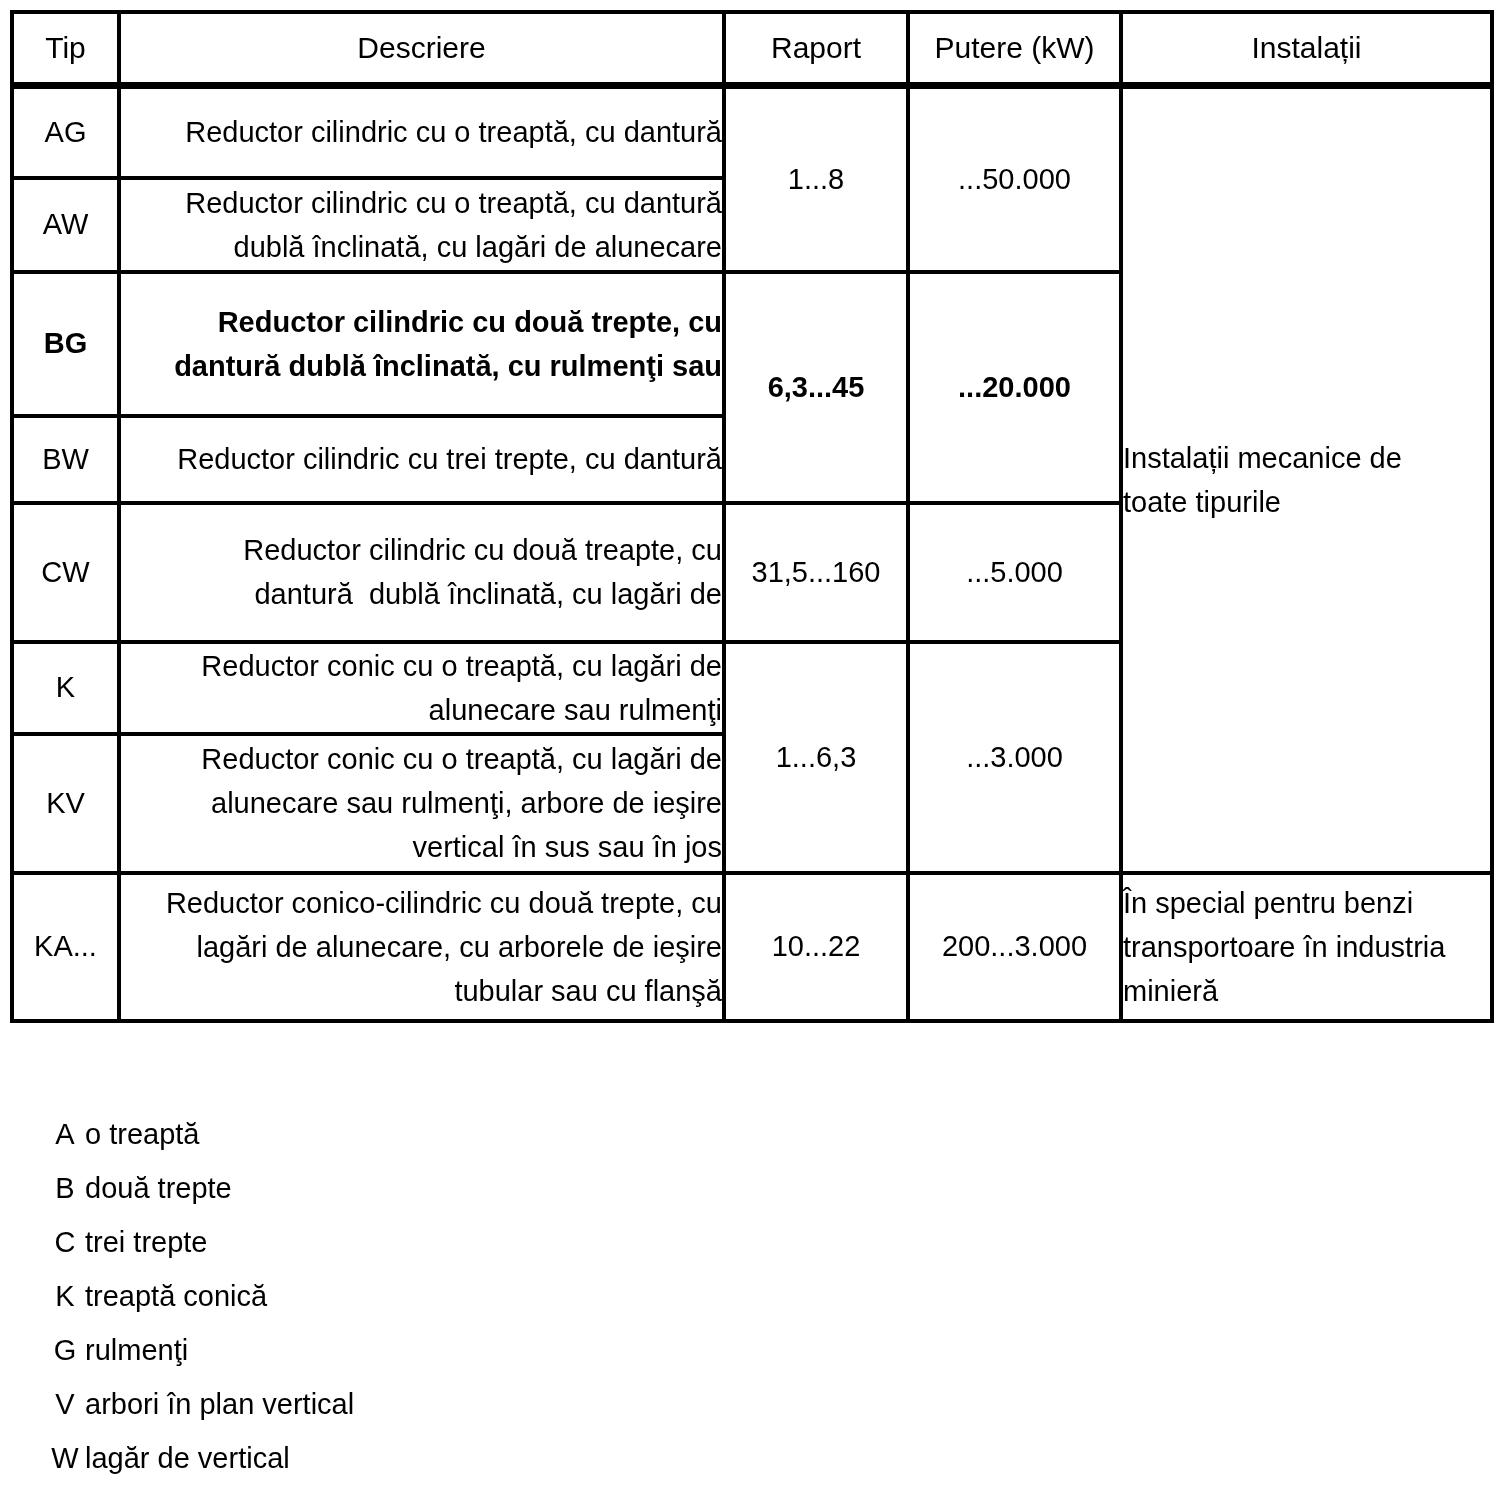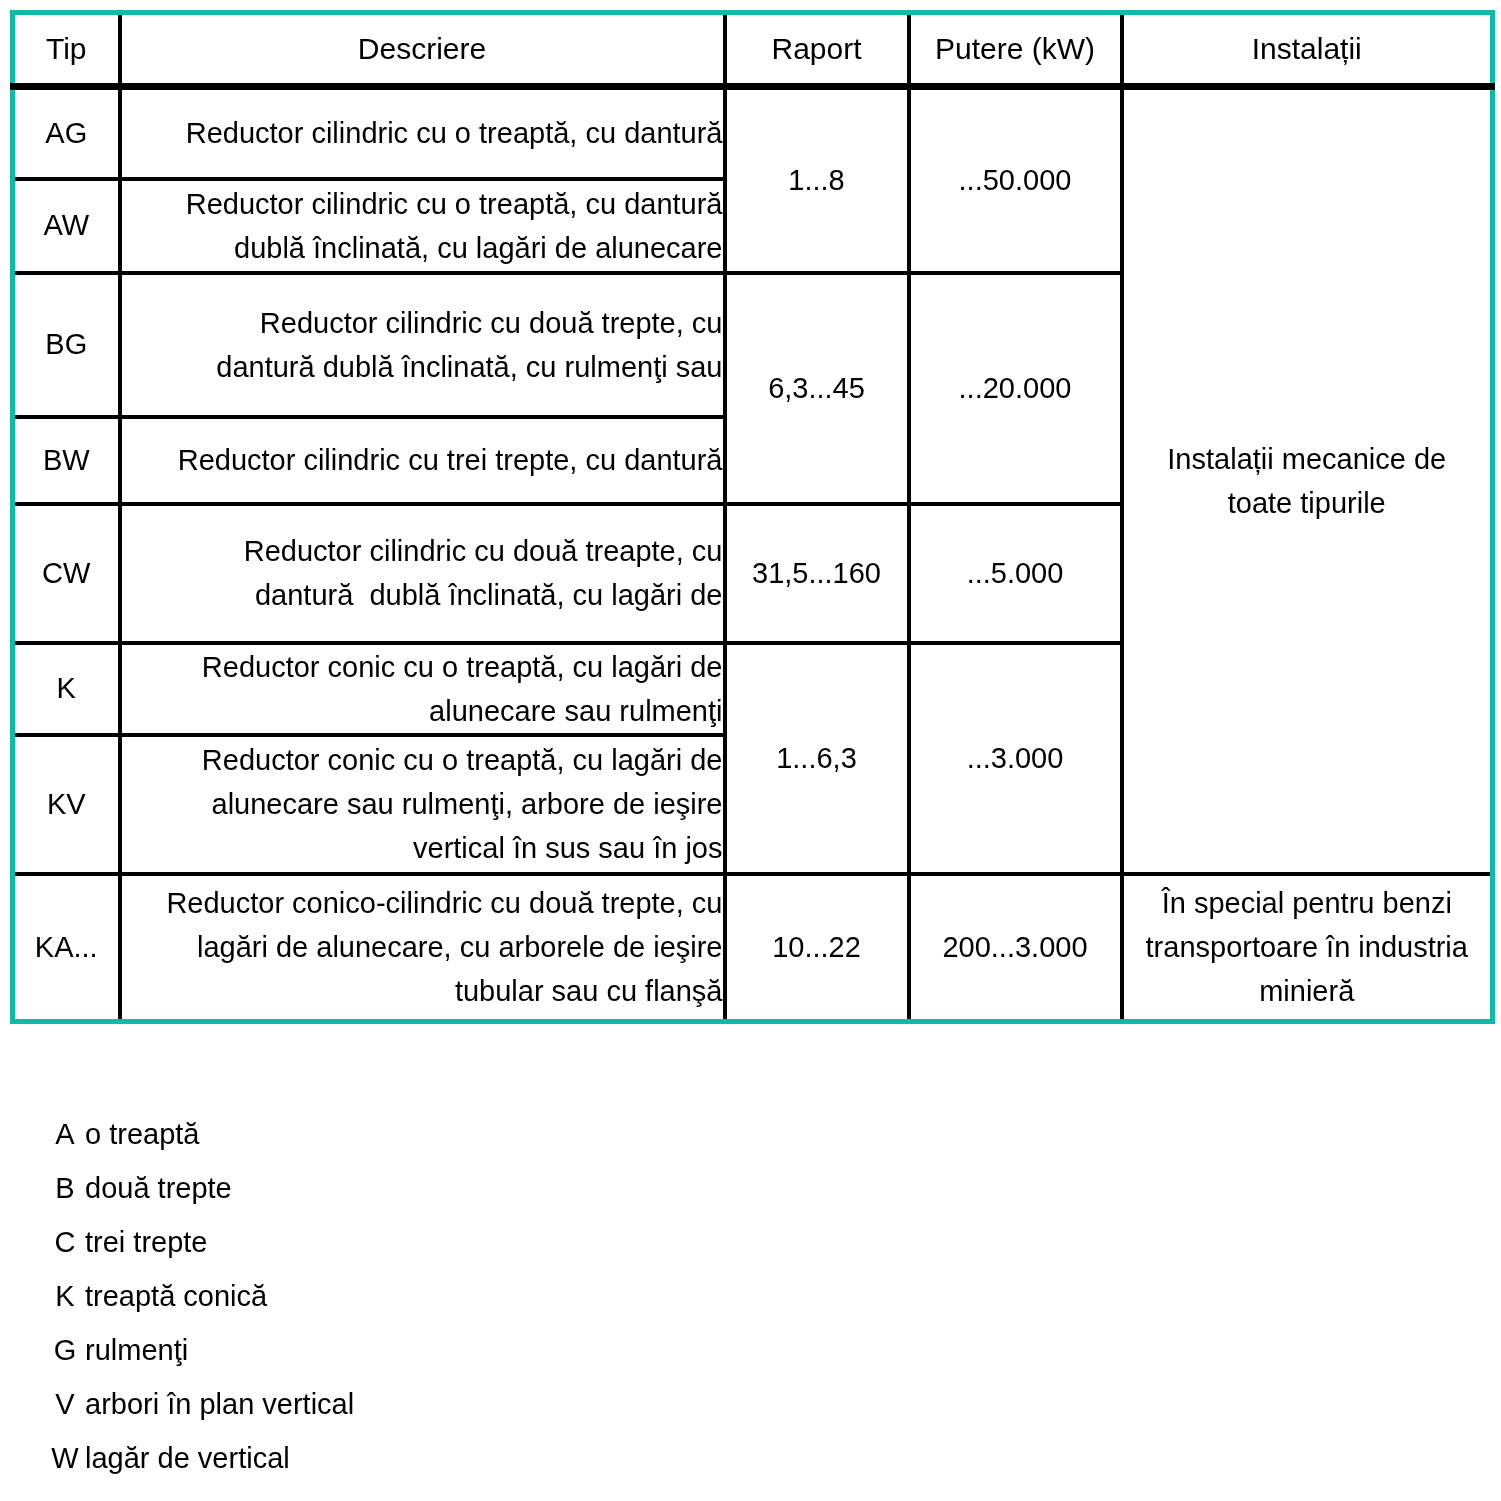--- a/index.html
+++ b/index.html
@@ -18,21 +18,21 @@
     background: #ffffff;
     overflow: hidden;
   }
   table.spec {
     position: absolute;
     left: 10px;
     top: 10px;
     width: 1480px;
     border-collapse: collapse;
     table-layout: fixed;
-    border: 5px solid #14b8a6;
+    border: 1px solid #14b8a6;
     font-size: 29px;
   }
   table.spec th, table.spec td {
     border: 4px solid #000;
     vertical-align: middle;
     padding: 0;
     overflow: hidden;
   }
   table.spec thead th {
     height: 68px;
@@ -49,27 +49,26 @@
 
   td.tip { text-align: center; }
   td.desc {
     text-align: right;
     padding: 2px 6px 2px 8px;
     line-height: 44px;
     white-space: pre-wrap;
   }
   td.num { text-align: center; }
   td.app {
-    text-align: center;
     line-height: 44px;
     white-space: pre-wrap;
   }
   tr.r-ag  { height: 92px; }
   tr.r-aw  { height: 94px; }
-  tr.r-bg  { height: 144px; }
+  tr.r-bg  { height: 144px; font-weight: bold; }
   tr.r-bw  { height: 87px; }
   tr.r-cw  { height: 139px; }
   tr.r-k   { height: 88px; }
   tr.r-kv  { height: 139px; }
   tr.r-ka  { height: 148px; }
 
   .legend {
     position: absolute;
     left: 45px;
     top: 1107px;

